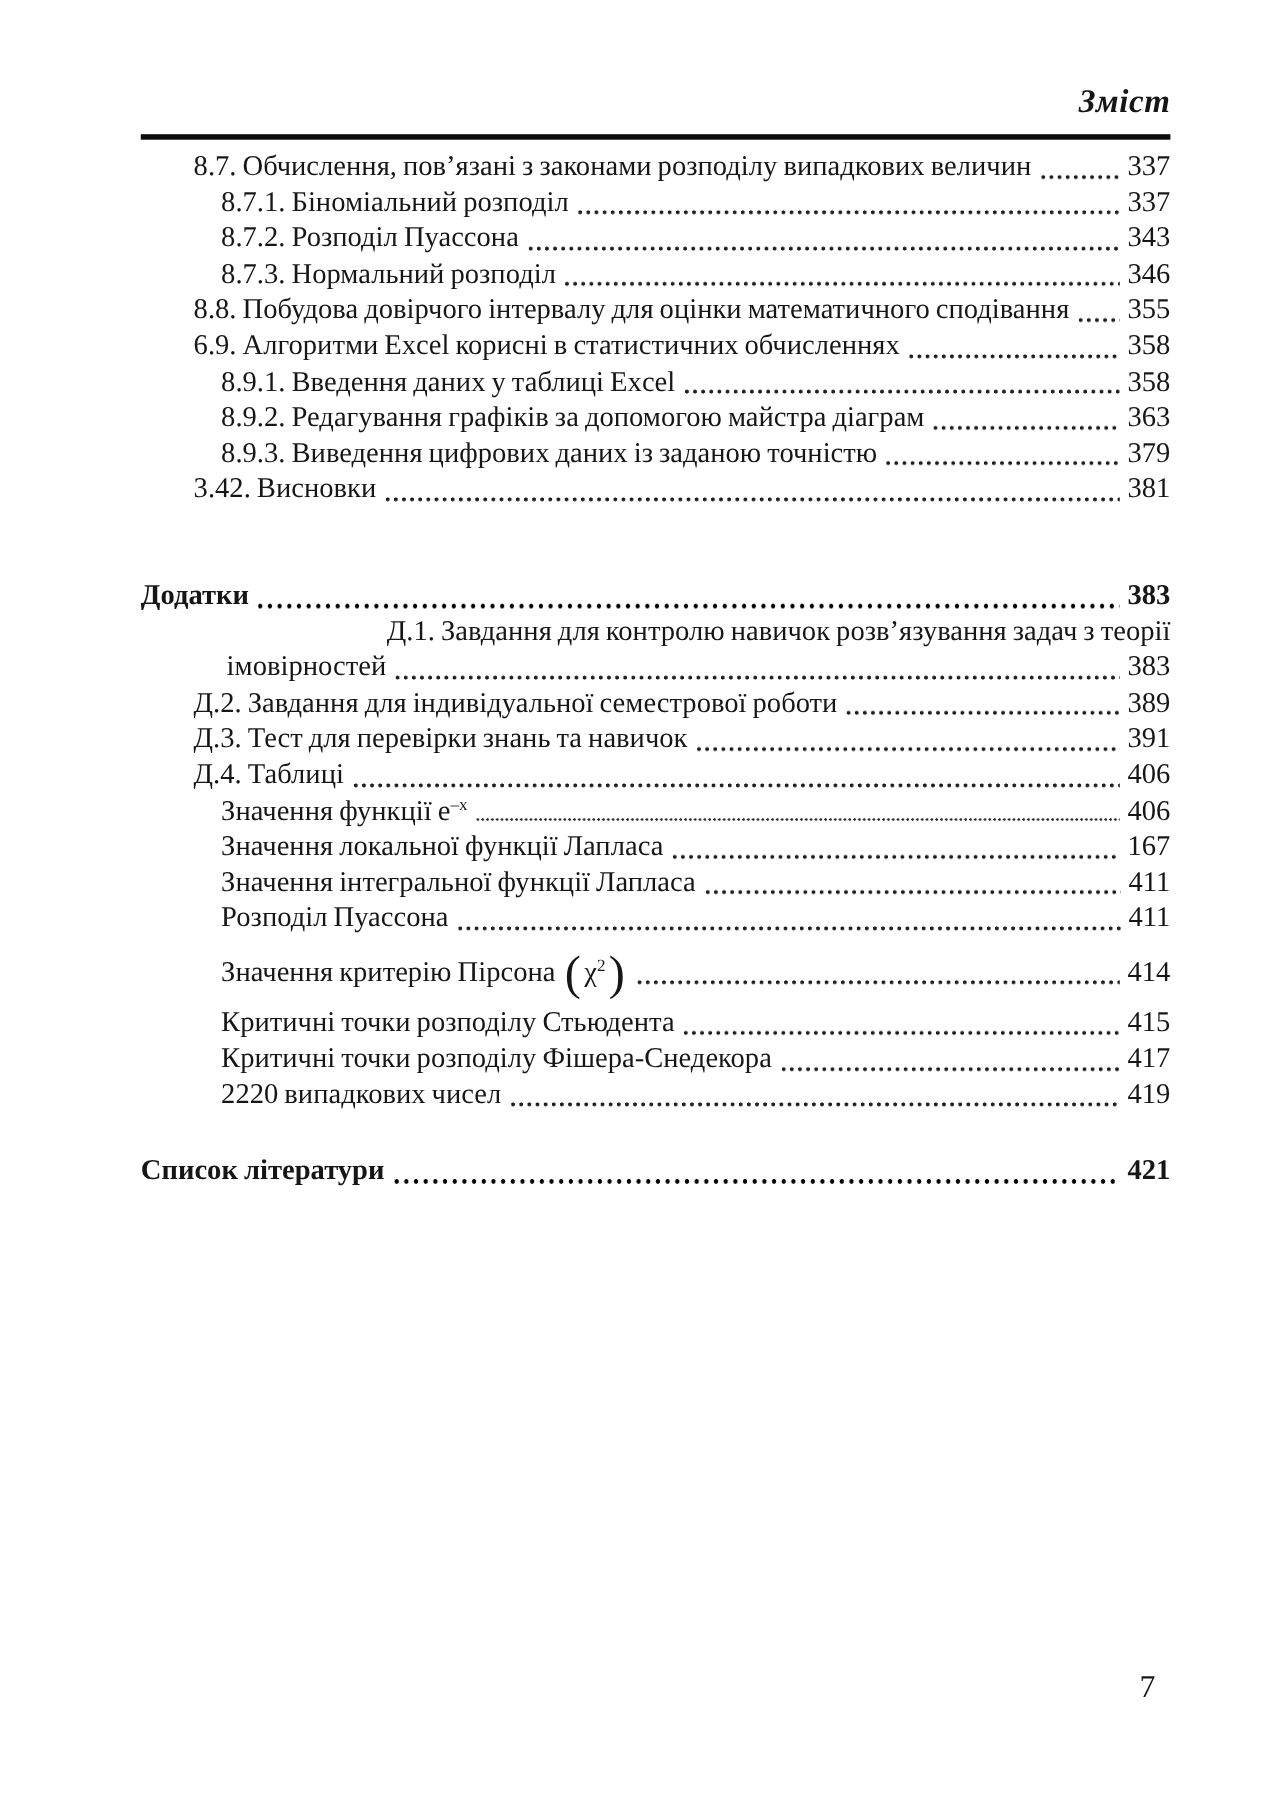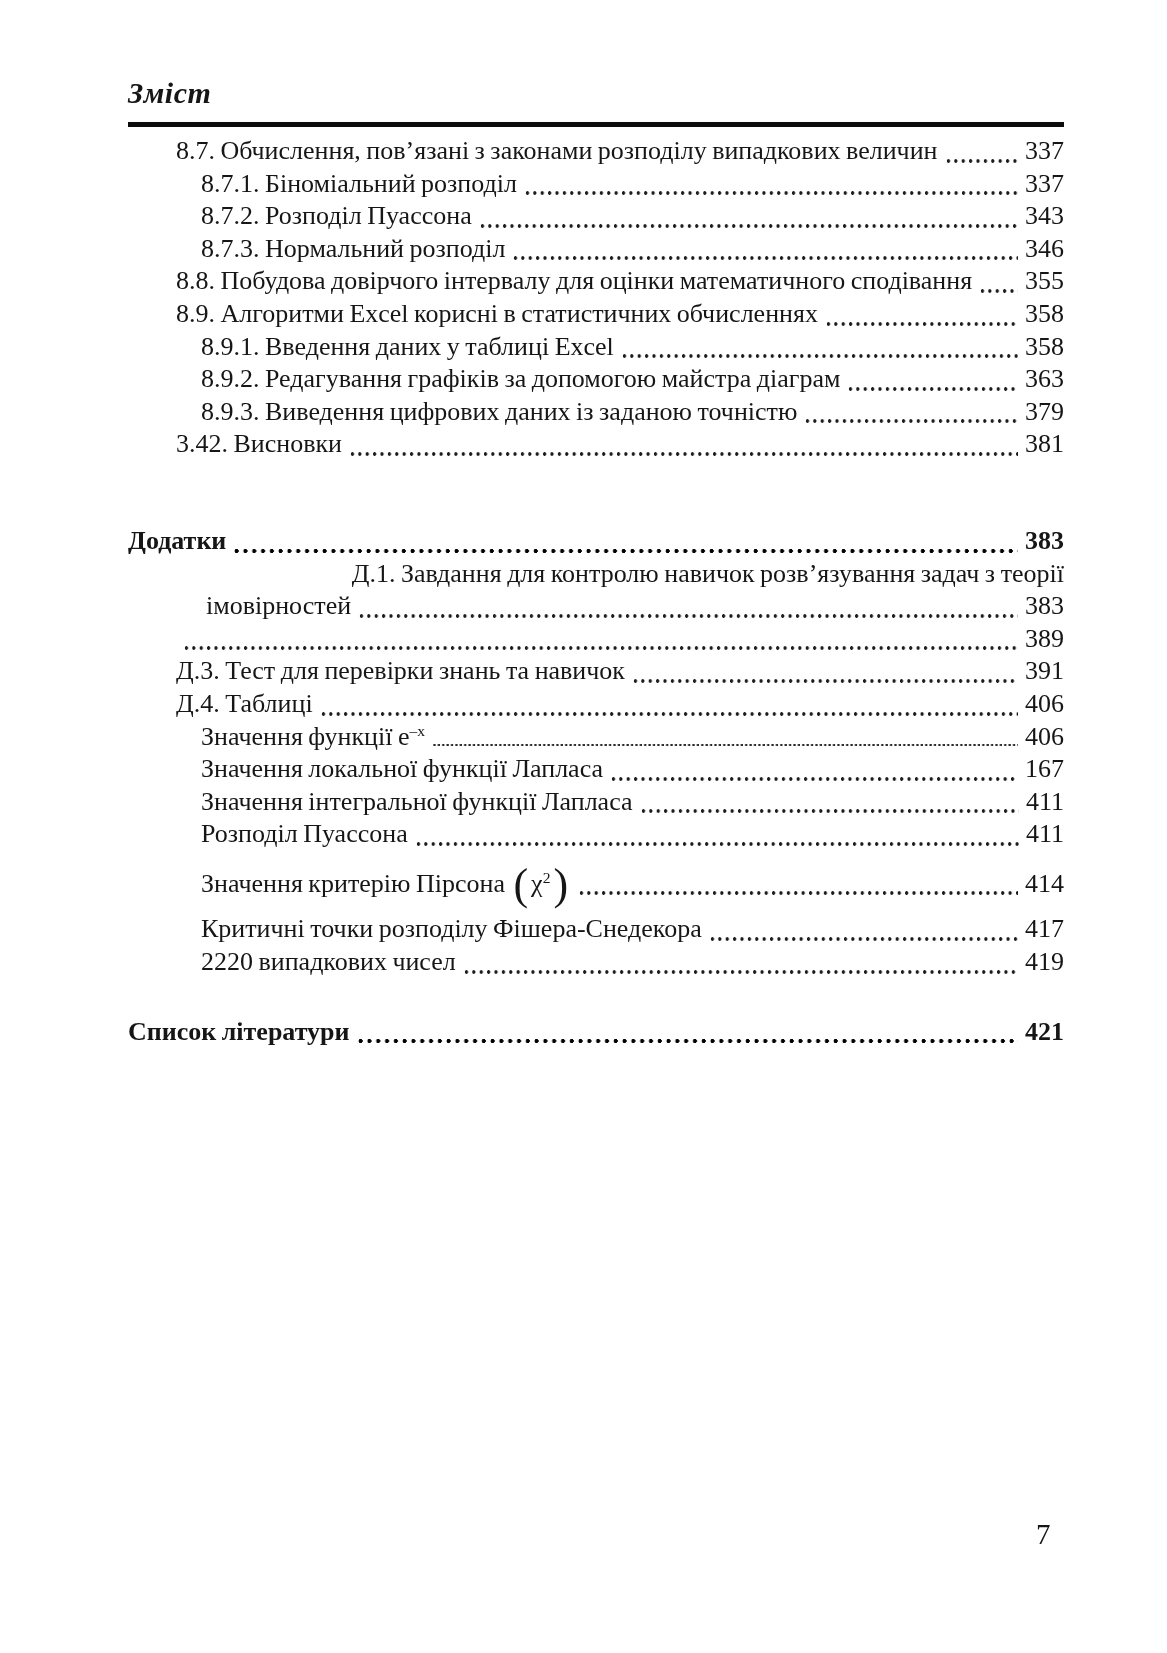--- a/index.html
+++ b/index.html
@@ -15,20 +15,21 @@
     position: absolute;
     left: 128px; top: 78px;
     width: 936px;
   }
   .header-title {
     font-size: 30px;
     font-weight: bold;
     font-style: italic;
     letter-spacing: 0.5px;
     line-height: 1;
+    text-align: right;
   }
   .header-rule {
     height: 5px;
     background: #0c0c0c;
     margin-top: 14px;
   }
   .toc {
     margin-top: 8px;
     font-size: 26px;
     word-spacing: -1px;
@@ -116,21 +117,21 @@
           <span class="toc-title">8.7.3. Нормальний розподіл</span>
           <span class="leader"></span>
           <span class="toc-page">346</span>
         </div>
         <div class="toc-row lvl1">
           <span class="toc-title">8.8. Побудова довірчого інтервалу для оцінки математичного сподівання</span>
           <span class="leader"></span>
           <span class="toc-page">355</span>
         </div>
         <div class="toc-row lvl1">
-          <span class="toc-title">8.9. Алгоритми Excel корисні в статистичних обчисленнях</span>
+          <span class="toc-title">6.9. Алгоритми Excel корисні в статистичних обчисленнях</span>
           <span class="leader"></span>
           <span class="toc-page">358</span>
         </div>
         <div class="toc-row lvl2">
           <span class="toc-title">8.9.1. Введення даних у таблиці Excel</span>
           <span class="leader"></span>
           <span class="toc-page">358</span>
         </div>
         <div class="toc-row lvl2">
           <span class="toc-title">8.9.2. Редагування графіків за допомогою майстра діаграм</span>
@@ -156,20 +157,21 @@
         </div>
         <div class="toc-row lvl1">
           <span class="toc-title">Д.1. Завдання для контролю навичок розв’язування задач з теорії</span>
         </div>
         <div class="toc-row cont">
           <span class="toc-title">імовірностей</span>
           <span class="leader"></span>
           <span class="toc-page">383</span>
         </div>
         <div class="toc-row lvl1">
+          <span class="toc-title">Д.2. Завдання для індивідуальної семестрової роботи</span>
           <span class="leader"></span>
           <span class="toc-page">389</span>
         </div>
         <div class="toc-row lvl1">
           <span class="toc-title">Д.3. Тест для перевірки знань та навичок</span>
           <span class="leader"></span>
           <span class="toc-page">391</span>
         </div>
         <div class="toc-row lvl1">
           <span class="toc-title">Д.4. Таблиці</span>
@@ -193,20 +195,25 @@
         </div>
         <div class="toc-row lvl2">
           <span class="toc-title">Розподіл Пуассона</span>
           <span class="leader"></span>
           <span class="toc-page">411</span>
         </div>
         <div class="toc-row lvl2 tall">
           <span class="toc-title">Значення критерію Пірсона&nbsp;<span class="bigparen">(</span><span class="mathvar">χ<sup>2</sup></span><span class="bigparen">)</span></span>
           <span class="leader"></span>
           <span class="toc-page">414</span>
+        </div>
+        <div class="toc-row lvl2">
+          <span class="toc-title">Критичні точки розподілу Стьюдента</span>
+          <span class="leader"></span>
+          <span class="toc-page">415</span>
         </div>
         <div class="toc-row lvl2">
           <span class="toc-title">Критичні точки розподілу Фішера-Снедекора</span>
           <span class="leader"></span>
           <span class="toc-page">417</span>
         </div>
         <div class="toc-row lvl2">
           <span class="toc-title">2220 випадкових чисел</span>
           <span class="leader"></span>
           <span class="toc-page">419</span>

